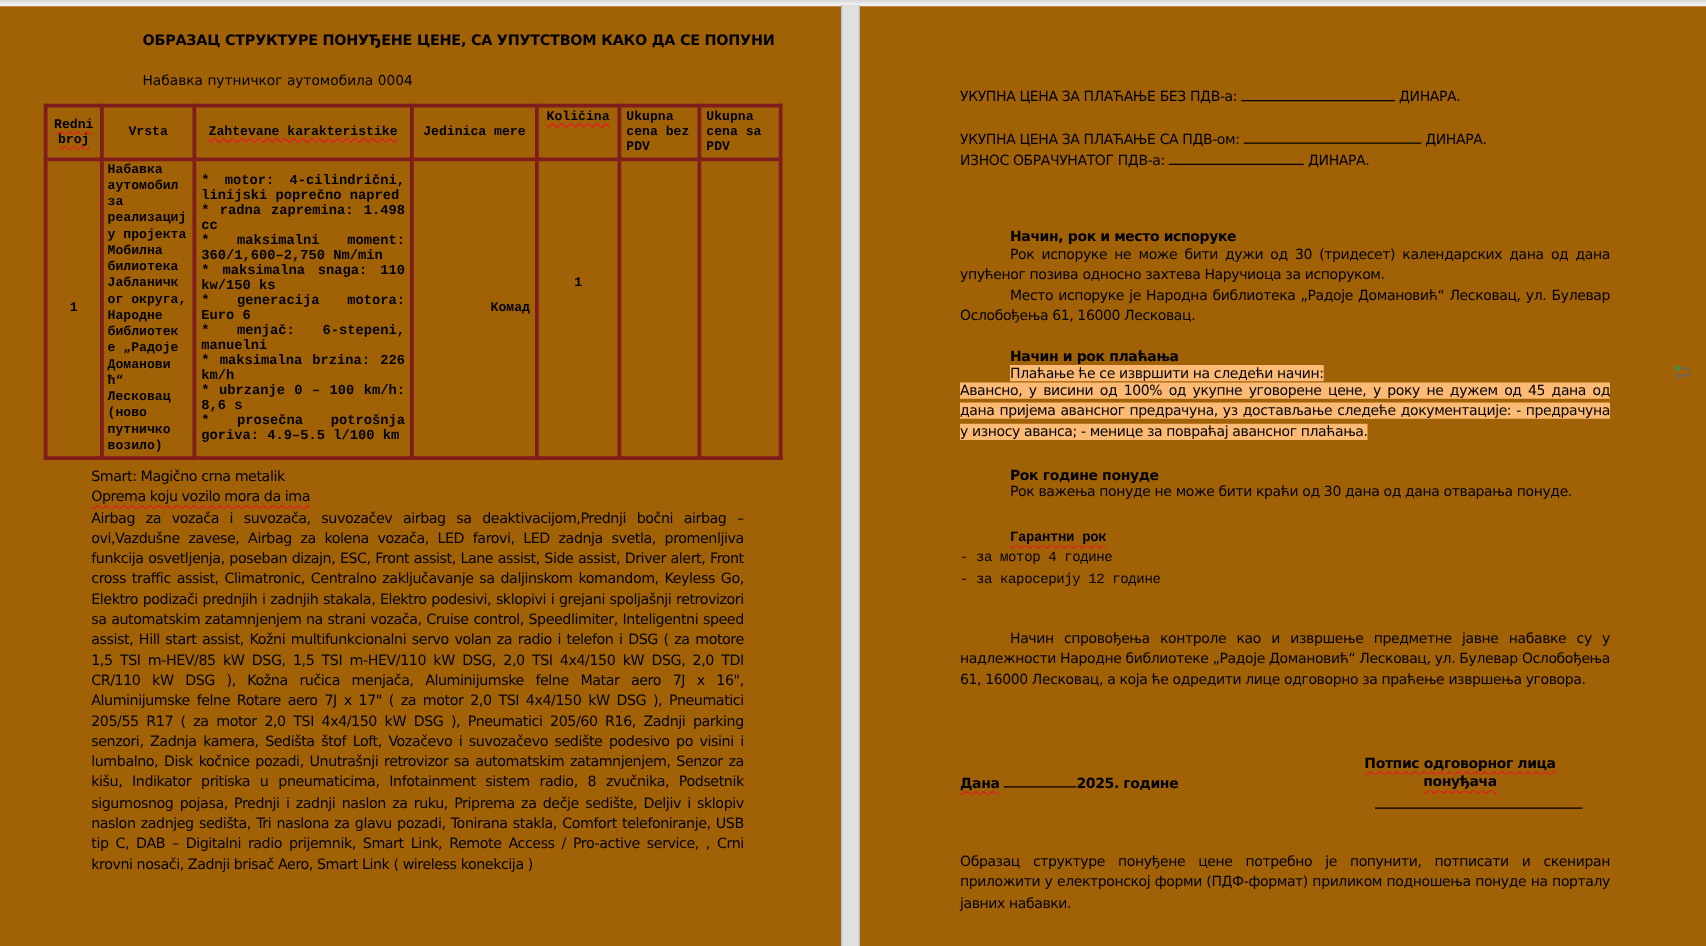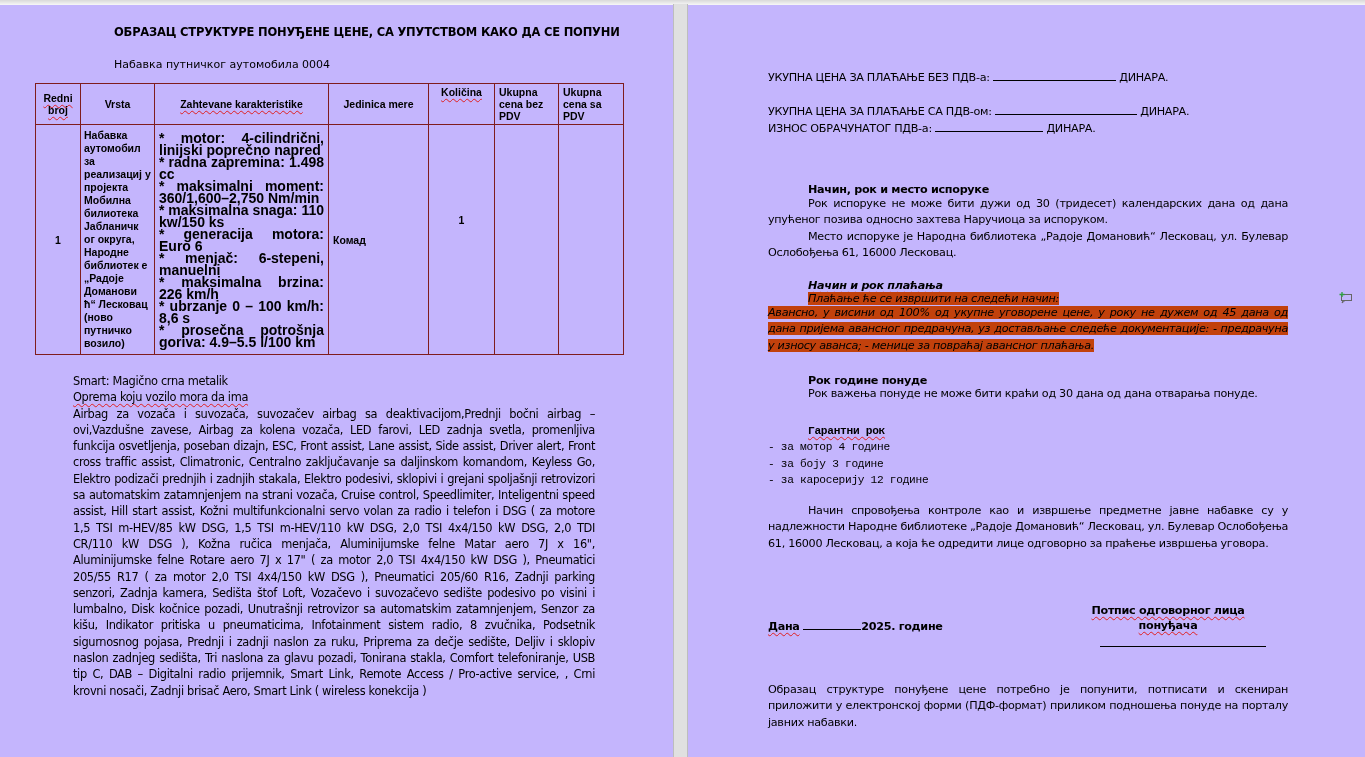--- a/index.html
+++ b/index.html
@@ -11,68 +11,68 @@
   }
   .topbar {
     position:absolute; left:0; top:0; width:1365px; height:5px;
     background:linear-gradient(#d9d9d9,#f7f7f7);
   }
   .gutter {
     position:absolute; left:673px; top:4px; width:15px; height:753px;
     background:#e0e0e0; border-left:1px solid #bdbdbd; border-right:1px solid #bdbdbd;
     box-sizing:border-box;
   }
-  .page { position:absolute; top:5px; background:#c4b5fd; height:752px; }
+  .page { position:absolute; top:5px; background:#a16207; height:752px; }
   .page-left { left:0; width:673px; }
   .page-right { left:688px; width:677px; }
 
   .sq { text-decoration:underline wavy #e02020; text-decoration-thickness:1px; text-underline-offset:2px; }
 
   .doc-title {
     position:absolute; left:114px; top:20px; font-size:11.5px; font-weight:bold;
     font-family:"DejaVu Sans", sans-serif; letter-spacing:-0.2px;
   }
   .doc-sub {
     position:absolute; left:114px; top:53px; font-size:11px;
     font-family:"DejaVu Sans", sans-serif;
   }
   table.offer {
     position:absolute; left:35px; top:78px; border-collapse:collapse;
     font-size:10.5px; font-weight:bold;
   }
   table.offer td, table.offer th {
-    border:1px solid #7f1d1d; padding:2px 4px; box-sizing:border-box;
+    border:3px solid #7f1d1d; padding:2px 4px; box-sizing:border-box;font-family:Liberation Mono, monospace;
   }
   table.offer th { font-weight:bold; height:40px; text-align:center; vertical-align:middle; line-height:12px; }
   table.offer th.top { vertical-align:top; }
   table.offer th.left { text-align:left; }
   .c1 { width:45px; } .c2 { width:74px; } .c3 { width:174px; } .c4 { width:100px; }
   .c5 { width:66px; } .c6 { width:64px; } .c7 { width:65px; }
   table.offer td { height:230px; vertical-align:middle; }
   .vrsta { text-align:left; line-height:13px; font-size:10.5px; padding:1px 3px !important; }
-  .specs { text-align:left; line-height:12px; font-size:14px; }
+  .specs { text-align:left; line-height:12px; font-size:11px; }
   .specs div { text-align:justify; text-align-last:left; }
   .center { text-align:center; }
-  .komad { font-weight:bold; text-align:left; padding-top:0; }
+  .komad { font-weight:bold; text-align:right; padding-top:0; }
   .qty { vertical-align:middle; text-align:center; }
   .qty span { position:relative; top:-20px; }
 
   .left-body {
     position:absolute; left:73px; top:368px; width:522px; font-size:11.4px;
     font-family:"DejaVu Sans", sans-serif; line-height:16.3px; letter-spacing:-0.35px;
   }
   .eq-text { text-align:justify; }
 
   .r-body { position:absolute; left:768px; width:520px; font-family:"DejaVu Sans", sans-serif; font-size:11.2px; letter-spacing:-0.3px; }
   .total-line { line-height:16px; }
   .blank { display:inline-block; border-bottom:1px solid #000; height:11px; vertical-align:baseline; }
   .sec-title { font-weight:bold; padding-left:40px; }
   .para { text-align:justify; line-height:16.4px; }
   .indent { text-indent:40px; }
-  .hl { background:#c2410c; }
+  .hl { background:#fdba74; }
   .guarantee div { line-height:16.4px;font-family:Liberation Mono, monospace; }
   .sign-row { position:absolute; left:768px; top:603px; width:520px; font-family:"DejaVu Sans", sans-serif; font-size:11.2px; font-weight:bold; letter-spacing:-0.3px; }
   .comment-icon { position:absolute; left:1339px; top:292px; width:14px; height:12px; }
 </style>
 </head>
 <body>
 
 <div class="topbar"></div>
 
 <div class="page page-left">
@@ -140,41 +140,40 @@
     <span>ДИНАРА.</span>
   </div>
 </div>
 
 <div class="r-body" style="top:183px;">
   <div class="sec-title">Начин, рок и место испоруке</div>
   <div class="para indent">Рок испоруке не може бити дужи од 30 (тридесет) календарских дана од дана упућеног позива односно захтева Наручиоца за испоруком.</div>
   <div class="para indent">Место испоруке  је Народна библиотека „Радоје Домановић“ Лесковац, ул. Булевар Ослобођења 61, 16000 Лесковац.</div>
 </div>
 
-<div class="r-body" style="top:279px;font-style:italic;">
+<div class="r-body" style="top:279px;">
   <div class="sec-title"><span class="sq">Начин и рок плаћања</span></div>
   <div style="padding-left:40px;"><span class="hl">Плаћање ће се извршити на следећи начин:</span></div>
   <div class="para"><span class="hl">Авансно, у висини од 100% од укупне уговорене цене, у року не дужем од 45 дана од дана пријема авансног предрачуна, уз достављање следеће документације: - предрачуна у износу аванса; - менице за повраћај авансног плаћања.</span></div>
 </div>
 
 <svg class="comment-icon" viewBox="0 0 14 12">
   <rect x="2.5" y="2.5" width="10" height="6" fill="none" stroke="#666" stroke-width="1"></rect>
   <path d="M4 8.5 L3 11 L6 8.5" fill="none" stroke="#666" stroke-width="1"></path>
   <path d="M3 0 V5 M0.5 2.5 H5.5" stroke="#2ea043" stroke-width="1.3"></path>
 </svg>
 
 <div class="r-body" style="top:374px;">
   <div class="sec-title">Рок године понуде</div>
   <div style="padding-left:40px;">Рок важења понуде не може бити краћи од 30 дана од дана отварања понуде.</div>
 </div>
 
 <div class="r-body guarantee" style="top:423px;">
   <div class="sec-title" style="padding-left:40px;"><span class="sq">Гарантни рок</span></div>
   <div>- за мотор 4 године</div>
-  <div>- за боју 3 године</div>
   <div>- за каросерију 12 године</div>
 </div>
 
 <div class="r-body" style="top:503px;">
   <div class="para indent">Начин спровођења контроле као и извршење предметне јавне набавке су у надлежности Народне библиотеке „Радоје Домановић“ Лесковац, ул. Булевар Ослобођења 61, 16000 Лесковац, а која ће одредити лице одговорно за праћење извршења уговора.</div>
 </div>
 
 <div class="sign-row">
   <div style="position:absolute; left:0; top:15px;">
     <span class="sq">Дана</span>

